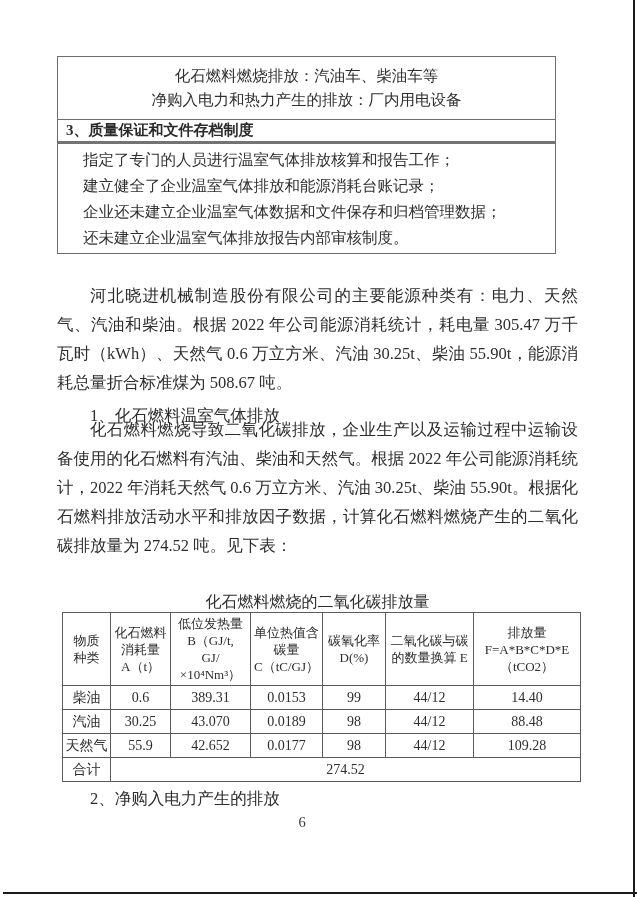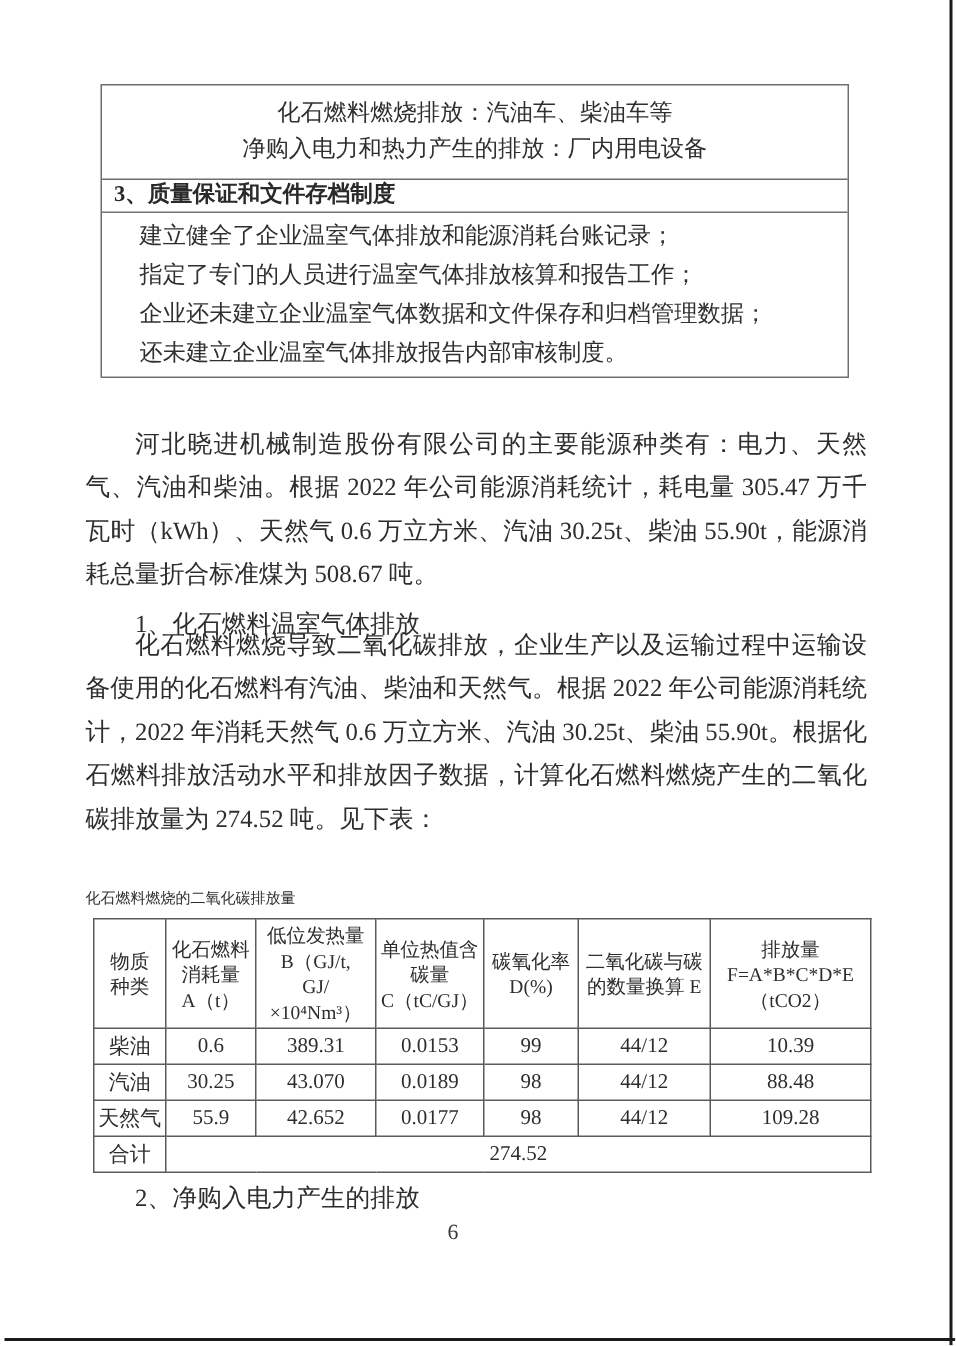--- a/index.html
+++ b/index.html
@@ -17,29 +17,29 @@
     position: absolute; top: 0; right: 2px; width: 2px; height: 100%;
     background: #1b1b1b;
   }
   .edge-bottom {
     position: absolute; left: 3px; right: 0; bottom: 3px; height: 2px;
     background: #1b1b1b;
   }
 
   
   .top-box {
-    position: absolute; left: 67px; top: 56px; width: 497px;
+    position: absolute; left: 57px; top: 56px; width: 497px;
     border: 1px solid #6e6e6e;
   }
   .top-box .scope-cell {
     padding: 7px 4px; text-align: center;
     font-size: 15.5px; line-height: 24px; color: #2f2f2f;
   }
   .top-box .qa-header {
-    border-top: 1px solid #6e6e6e; border-bottom: 1px solid #737373;
+    border-top: 1px solid #6e6e6e; border-bottom: 3px solid #737373;
     font-weight: bold; font-size: 15px; line-height: 19px;
     padding: 1px 0 1px 8px; color: #2a2a2a;
   }
   .top-box .qa-items {
     padding: 3px 8px 2px 25px;
     font-size: 15.5px; line-height: 26px; color: #2f2f2f;
   }
 
   
   .para {
@@ -50,21 +50,21 @@
   .heading-line {
     position: absolute; left: 57px; width: 521px;
     font-size: 16.5px; line-height: 26px; color: #2d2d2d;
     text-indent: 2em;
     font-family: Liberation Serif, serif;
   }
 
   
   .table-title {
     position: absolute; left: 57px; top: 592px; width: 521px;
-    font-size: 10px; color: #2d2d2d; font-family: Liberation Serif, serif;
+    text-align: center; font-size: 16px; color: #2d2d2d; font-family: Liberation Serif, serif;
   }
   table.emission {
     position: absolute; left: 62px; top: 612px; width: 518px;
     border-collapse: collapse; table-layout: fixed;
     color: #2d2d2d;
   }
   table.emission th, table.emission td {
     border: 1px solid #5b5b5b;
     text-align: center; vertical-align: middle;
     padding: 0 2px; overflow: hidden;
@@ -86,22 +86,22 @@
 
 <div class="page">
 
   <div class="top-box">
     <div class="scope-cell">
       <div>化石燃料燃烧排放：汽油车、柴油车等</div>
       <div>净购入电力和热力产生的排放：厂内用电设备</div>
     </div>
     <div class="qa-header">3、质量保证和文件存档制度</div>
     <div class="qa-items">
+      <div>指定了专门的人员进行温室气体排放核算和报告工作；</div>
       <div>建立健全了企业温室气体排放和能源消耗台账记录；</div>
-      <div>指定了专门的人员进行温室气体排放核算和报告工作；</div>
       <div>企业还未建立企业温室气体数据和文件保存和归档管理数据；</div>
       <div>还未建立企业温室气体排放报告内部审核制度。</div>
     </div>
   </div>
 
   <div class="para" style="top: 281px;">河北晓进机械制造股份有限公司的主要能源种类有：电力、天然气、汽油和柴油。根据 2022 年公司能源消耗统计，耗电量 305.47 万千瓦时（kWh）、天然气 0.6 万立方米、汽油 30.25t、柴油 55.90t，能源消耗总量折合标准煤为 508.67 吨。</div>
 
   <div class="heading-line" style="top: 403px;">1、化石燃料温室气体排放</div>
 
   <div class="para" style="top: 415px;">化石燃料燃烧导致二氧化碳排放，企业生产以及运输过程中运输设备使用的化石燃料有汽油、柴油和天然气。根据 2022 年公司能源消耗统计，2022 年消耗天然气 0.6 万立方米、汽油 30.25t、柴油 55.90t。根据化石燃料排放活动水平和排放因子数据，计算化石燃料燃烧产生的二氧化碳排放量为 274.52 吨。见下表：</div>
@@ -141,21 +141,21 @@
       </tr>
     </thead>
     <tbody>
       <tr>
         <td>柴油</td>
         <td>0.6</td>
         <td>389.31</td>
         <td>0.0153</td>
         <td>99</td>
         <td>44/12</td>
-        <td>10.39</td>
+        <td>14.40</td>
       </tr>
       <tr>
         <td>汽油</td>
         <td>30.25</td>
         <td>43.070</td>
         <td>0.0189</td>
         <td>98</td>
         <td>44/12</td>
         <td>88.48</td>
       </tr>

